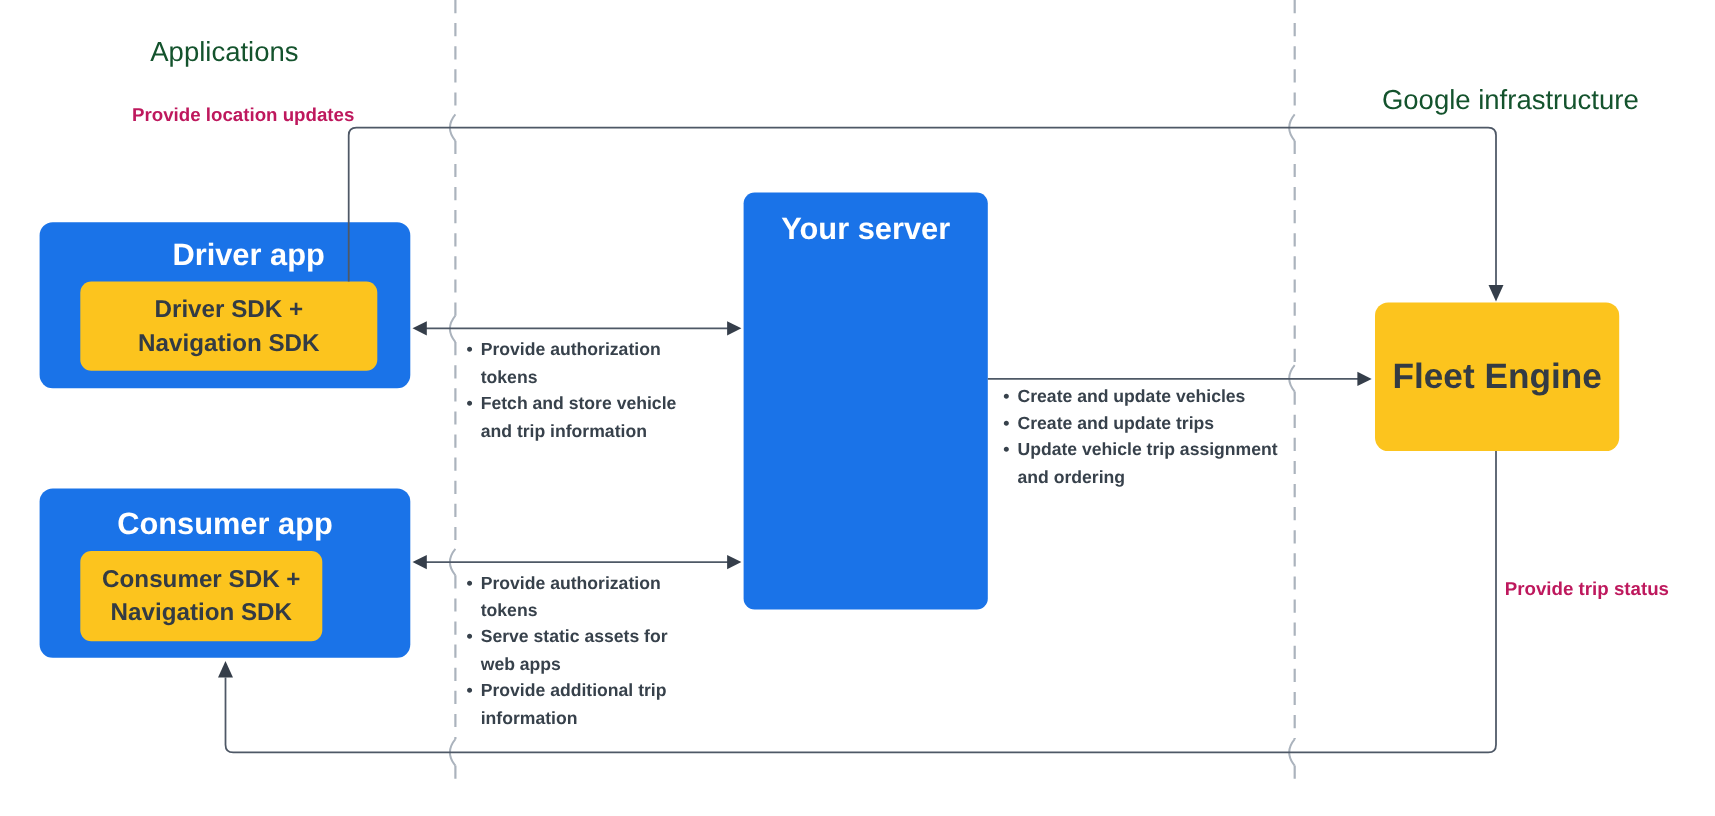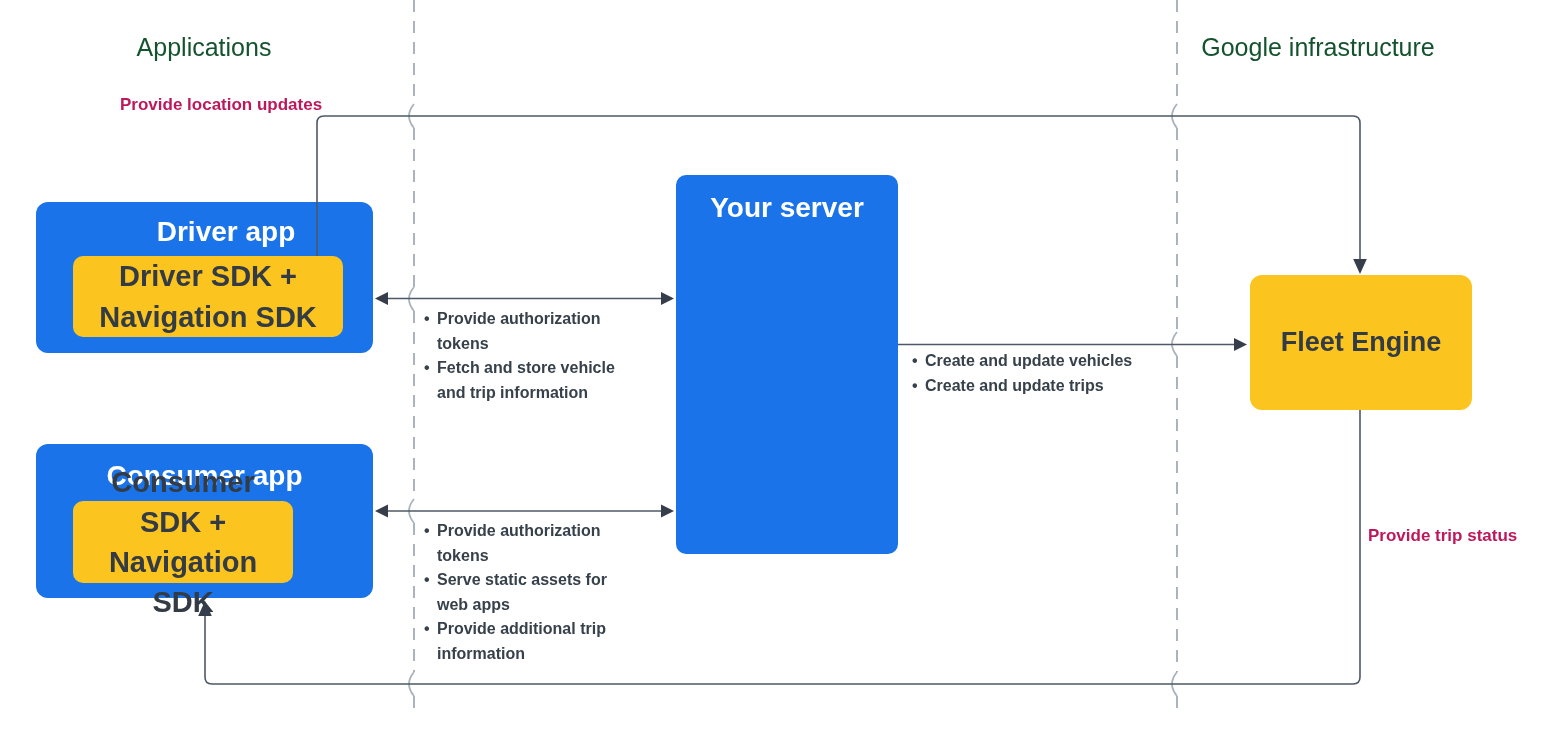--- a/index.html
+++ b/index.html
@@ -7,21 +7,21 @@
     position:relative;width:1559px;height:742px;background:#ffffff;overflow:hidden;
     font-family:"Liberation Sans","DejaVu Sans",sans-serif;
   }
   
   .col-header{
     position:absolute;top:33px;transform:translateX(-50%);
     font-size:25px;font-weight:400;color:#14532d;white-space:nowrap;
   }
   .hdr-apps{left:204px;}
   .hdr-yours{left:793px;}
-  .hdr-google{left:1318px;}
+  .hdr-google{left:1373px;margin-top:44px;}
 
   
   svg.wires{position:absolute;left:0;top:0;width:1559px;height:742px;z-index:5;pointer-events:none;}
   .wire{stroke:#4e5866;stroke-width:1.6;fill:none;}
   .head{fill:#353e4a;stroke:none;}
   .dash{stroke:#abb3bd;stroke-width:2;fill:none;stroke-dasharray:12 9;}
   .hop{stroke:#abb3bd;stroke-width:1.8;fill:none;}
 
   
   .node{position:absolute;border-radius:12px;z-index:1;}
@@ -30,30 +30,30 @@
   .node-title{
     position:absolute;left:0;right:0;text-align:center;
     color:#ffffff;font-weight:700;font-size:28px;white-space:nowrap;
   }
   .box-driver{left:36px;top:202px;width:337px;height:151px;}
   .box-consumer{left:36px;top:444px;width:337px;height:154px;}
   .box-driver .node-title{top:14px;padding-left:43px;}
   .box-consumer .node-title{top:16px;}
   .sdk-box{
     position:absolute;border-radius:10px;display:flex;align-items:center;justify-content:center;
-    text-align:center;font-weight:700;font-size:29px;line-height:1.38;color:#333b44;padding:0 10px;box-sizing:border-box;
+    text-align:center;font-weight:700;font-size:22px;line-height:1.38;color:#333b44;padding:0 10px;box-sizing:border-box;
   }
   .box-driver .sdk-box{left:37px;top:54px;width:270px;height:81px;}
   .box-consumer .sdk-box{left:37px;top:57px;width:220px;height:82px;}
   .box-server{left:676px;top:175px;width:222px;height:379px;border-radius:10px;}
   .box-server .node-title{top:17px;}
   .box-fleet{
     left:1250px;top:275px;width:222px;height:135px;
     display:flex;align-items:center;justify-content:center;
-    font-weight:700;font-size:27px;color:#333b44;
+    font-weight:700;font-size:32px;color:#333b44;
   }
 
   
   .edge-label{
     position:absolute;z-index:2;font-weight:700;font-size:17px;color:#be185d;white-space:nowrap;
   }
   .lbl-loc{left:120px;top:95px;}
   .lbl-trip{left:1368px;top:526px;}
 
   
@@ -101,20 +101,21 @@
   <div class="edge-label lbl-trip">Provide trip status</div>
 
   <ul class="bullets bul-driver">
     <li>Provide authorization tokens</li>
     <li>Fetch and store vehicle and trip information</li>
   </ul>
 
   <ul class="bullets bul-fleet">
     <li>Create and update vehicles</li>
     <li>Create and update trips</li>
+    <li>Update vehicle trip assignment and ordering</li>
   </ul>
 
   <ul class="bullets bul-consumer">
     <li>Provide authorization tokens</li>
     <li>Serve static assets for web apps</li>
     <li>Provide additional trip information</li>
   </ul>
 
   <svg class="wires" viewBox="0 0 1559 742">
 

